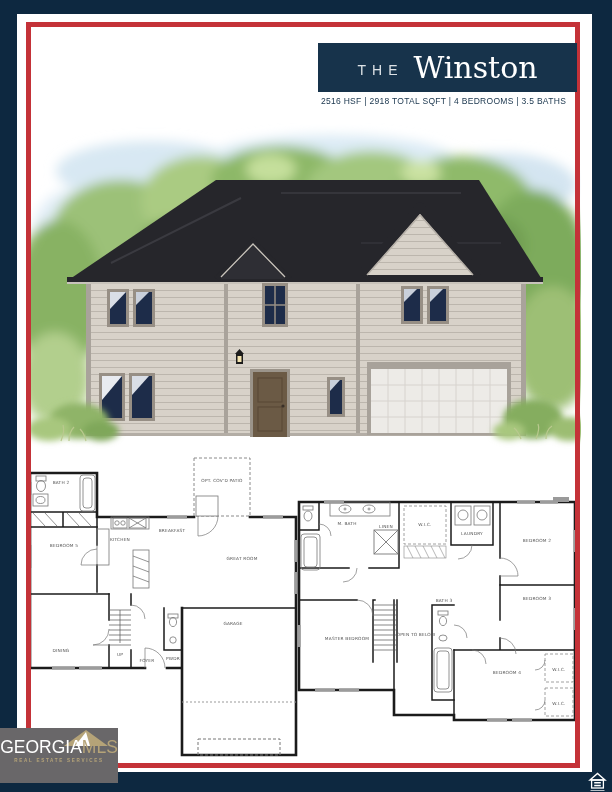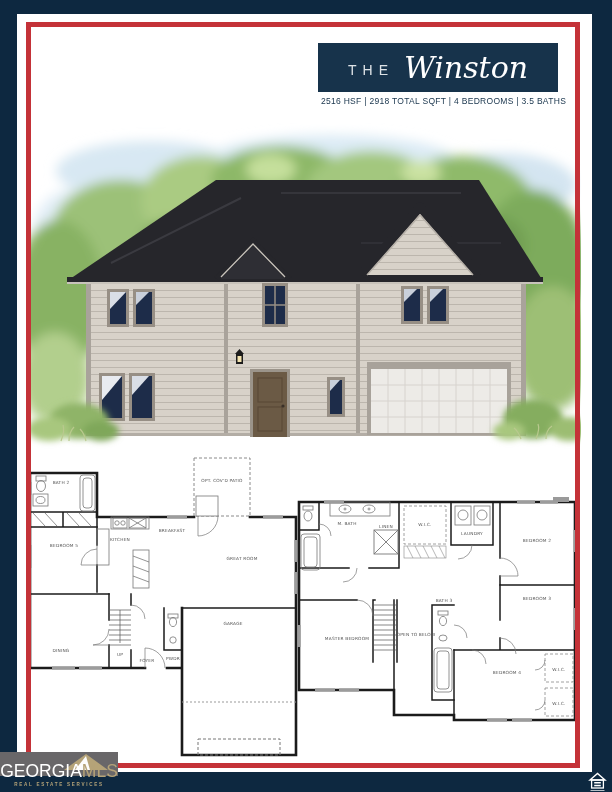--- a/index.html
+++ b/index.html
@@ -7,33 +7,33 @@
     width:612px;height:792px;position:relative;overflow:hidden;
     background:#0d2840;
     font-family:"Liberation Sans", sans-serif;
   }
   .paper{position:absolute;left:17px;top:14px;width:575px;height:758px;background:#ffffff;}
   .red-frame{position:absolute;left:26px;top:22px;width:554px;height:746px;
     border:5px solid #c43238;box-sizing:border-box;z-index:3;pointer-events:none;}
   .bottom-band{position:absolute;left:0;top:772px;width:612px;height:20px;background:#0d2840;z-index:4;}
 
   
-  .header-box{position:absolute;left:318px;top:43px;width:240px;height:49px;background:#17334b;z-index:4;
+  .header-box{position:absolute;left:318px;top:43px;width:259px;height:49px;background:#17334b;z-index:4;
     display:flex;align-items:center;justify-content:center;}
   .header-the{color:#dde2e6;font-size:14px;letter-spacing:6px;font-weight:400;margin-right:10px;margin-top:4px;}
-  .header-name{color:#ffffff;font-family:"DejaVu Serif", serif;font-style:italic;font-size:30px;font-weight:400;}
+  .header-name{color:#ffffff;font-family:"DejaVu Serif", serif;font-size:30px;font-weight:400;}
   .stats-line{position:absolute;left:310px;top:96px;width:267px;text-align:center;z-index:4;
     color:#17334b;font-size:8.5px;font-weight:400;letter-spacing:.3px;white-space:nowrap;}
 
   .house-art{position:absolute;left:31px;top:123px;z-index:2;}
   .plans{position:absolute;left:17px;top:450px;z-index:2;}
   .plans text{font-family:"DejaVu Sans", sans-serif;fill:#555;font-size:4.3px;letter-spacing:.2px;}
 
   
-  .mls-logo{position:absolute;left:0;top:752px;width:118px;height:24px;background:#696769;z-index:6;}
+  .mls-logo{position:absolute;left:0;top:728px;width:118px;height:55px;background:#696769;z-index:6;}
   .mls-mountain{position:absolute;left:62px;top:1px;}
   .mls-row{position:absolute;left:0;top:9px;width:118px;text-align:center;white-space:nowrap;}
   .mls-georgia{color:#ffffff;font-size:17.5px;letter-spacing:0;}
   .mls-mls{color:#b5a378;font-size:17.5px;}
   .mls-tag{position:absolute;left:0;top:30px;width:118px;text-align:center;color:#b5a378;
     font-size:4.6px;letter-spacing:1.7px;font-weight:700;}
   .eho{position:absolute;left:588px;top:771px;z-index:7;}
 </style>
 </head>
 <body>

